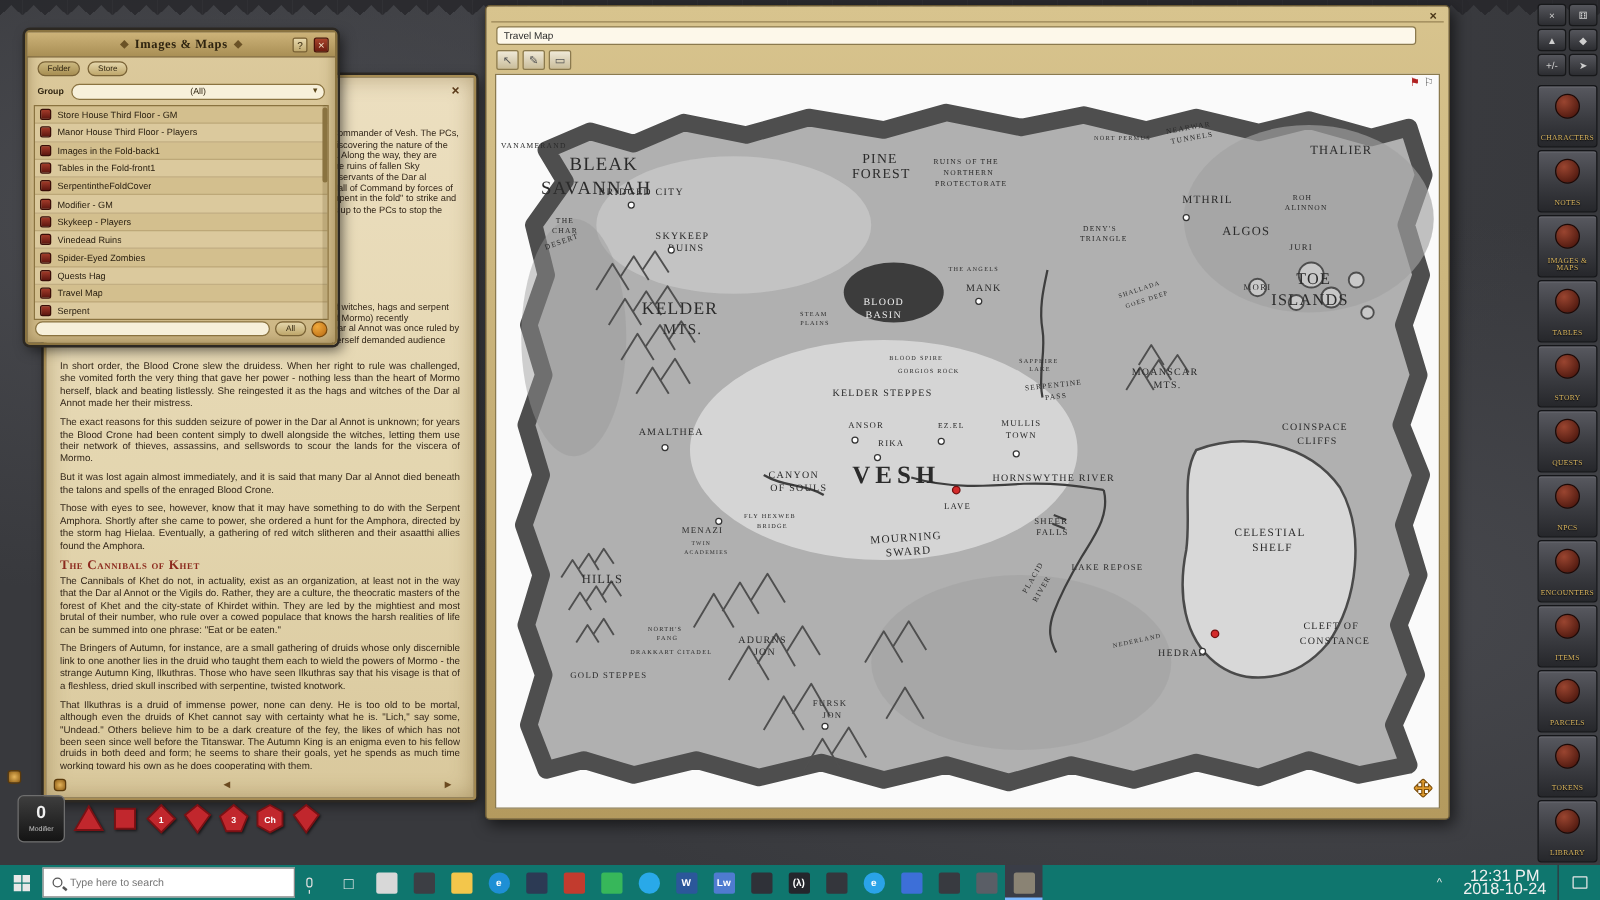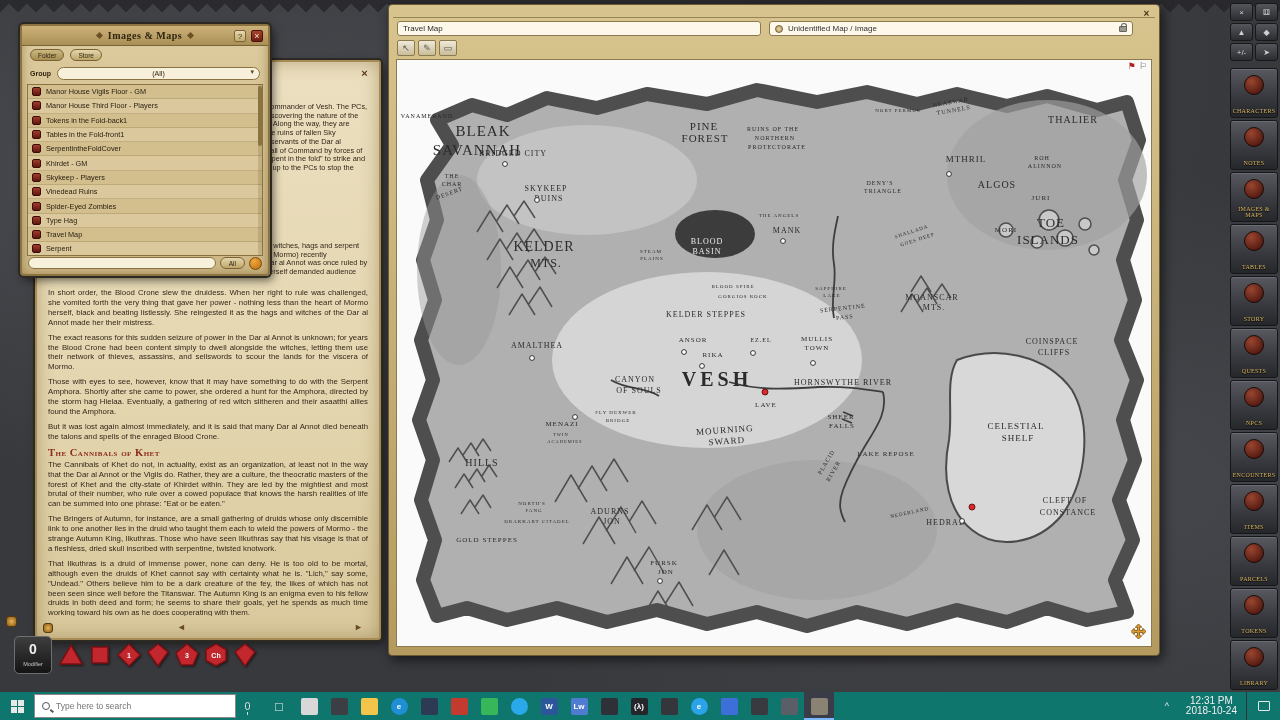--- a/index.html
+++ b/index.html
@@ -151,21 +151,21 @@
   .mic-shape::after{content:"";position:absolute;left:1px;top:9px;width:1px;height:3px;background:#ddd;}
   .tb-apps{display:flex;height:28px;margin-left:6px;}
   .tb-app{width:30px;height:28px;display:flex;align-items:center;justify-content:center;cursor:pointer;}
   .tb-app.active{background:#3a3d47;box-shadow:inset 0 -2px 0 #7ab8ff;}
   .tb-glyph{width:17px;height:17px;border-radius:2px;color:#fff;font-size:8px;font-weight:bold;
     display:flex;align-items:center;justify-content:center;}
   .tb-glyph.round{border-radius:50%;}
   .tb-glyph.outline{background:transparent !important;font-size:13px;color:#e8e8e8;font-weight:normal;}
   .tray{margin-left:auto;display:flex;align-items:center;height:28px;}
   .tray-chevron{width:20px;text-align:center;color:#e8e8e8;font-size:9px;cursor:pointer;}
-  .clock{text-align:center;font-size:10px;line-height:10.5px;color:#f0f0f0;padding:0 9px;cursor:pointer;}
+  .clock{text-align:center;font-size:13px;line-height:10.5px;color:#f0f0f0;padding:0 9px;cursor:pointer;}
   .notif-btn{width:34px;height:28px;display:flex;align-items:center;justify-content:center;cursor:pointer;border-left:1px solid #33353d;}
   .notif-shape{width:12px;height:10px;border:1.2px solid #e8e8e8;border-radius:1px;}
 </style>
 </head>
 <body>
 
 <div class="desktop">
 
   <div class="story-window">
     <div class="story-close">×</div>
@@ -184,22 +184,22 @@
 
     <div class="frag-line">of witches, hags and serpent</div>
         <div class="frag-line">of Mormo) recently</div>
         <div class="frag-line">Dar al Annot was once ruled by</div>
         <div class="frag-line">herself demanded audience</div>
       </div>
     <div class="leader-line">with the leader.</div>
     <div class="story-body" id="story-body">
         <div class="story-para">In short order, the Blood Crone slew the druidess. When her right to rule was challenged, she vomited forth the very thing that gave her power - nothing less than the heart of Mormo herself, black and beating listlessly. She reingested it as the hags and witches of the Dar al Annot made her their mistress.</div>
         <div class="story-para">The exact reasons for this sudden seizure of power in the Dar al Annot is unknown; for years the Blood Crone had been content simply to dwell alongside the witches, letting them use their network of thieves, assassins, and sellswords to scour the lands for the viscera of Mormo.</div>
+        <div class="story-para">But it was lost again almost immediately, and it is said that many Dar al Annot died beneath the talons and spells of the enraged Blood Crone.</div>
         <div class="story-para">Those with eyes to see, however, know that it may have something to do with the Serpent Amphora. Shortly after she came to power, she ordered a hunt for the Amphora, directed by the storm hag Hielaa. Eventually, a gathering of red witch slitheren and their asaatthi allies found the Amphora.</div>
-        <div class="story-para">But it was lost again almost immediately, and it is said that many Dar al Annot died beneath the talons and spells of the enraged Blood Crone.</div>
         <div class="story-heading">The Cannibals of Khet</div>
         <div class="story-para">The Cannibals of Khet do not, in actuality, exist as an organization, at least not in the way that the Dar al Annot or the Vigils do. Rather, they are a culture, the theocratic masters of the forest of Khet and the city-state of Khirdet within. They are led by the mightiest and most brutal of their number, who rule over a cowed populace that knows the harsh realities of life can be summed into one phrase: "Eat or be eaten."</div>
         <div class="story-para">The Bringers of Autumn, for instance, are a small gathering of druids whose only discernible link to one another lies in the druid who taught them each to wield the powers of Mormo - the strange Autumn King, Ilkuthras. Those who have seen Ilkuthras say that his visage is that of a fleshless, dried skull inscribed with serpentine, twisted knotwork.</div>
         <div class="story-para">That Ilkuthras is a druid of immense power, none can deny. He is too old to be mortal, although even the druids of Khet cannot say with certainty what he is. "Lich," say some, "Undead." Others believe him to be a dark creature of the fey, the likes of which has not been seen since well before the Titanswar. The Autumn King is an enigma even to his fellow druids in both deed and form; he seems to share their goals, yet he spends as much time working toward his own as he does cooperating with them.</div>
       </div>
     <div class="story-nav prev">◄</div>
     <div class="story-nav next">►</div>
     <div class="story-grip"></div>
   </div>
 
@@ -219,66 +219,66 @@
       <span class="iw-group-label">Group</span>
       <div class="iw-select">
         <span>(All)</span>
         <span class="chev">▾</span>
       </div>
     </div>
     <div class="img-list">
 
         <div class="img-row">
           <span class="img-row-icon"></span>
-          <span class="img-row-label">Manor House Vigils Floor - GM</span>
+          <span class="img-row-label">Store House Third Floor - GM</span>
         </div>
 
         <div class="img-row">
           <span class="img-row-icon"></span>
           <span class="img-row-label">Manor House Third Floor - Players</span>
         </div>
 
         <div class="img-row">
           <span class="img-row-icon"></span>
-          <span class="img-row-label">Tokens in the Fold-back1</span>
+          <span class="img-row-label">Images in the Fold-back1</span>
         </div>
 
         <div class="img-row">
           <span class="img-row-icon"></span>
           <span class="img-row-label">Tables in the Fold-front1</span>
         </div>
 
         <div class="img-row">
           <span class="img-row-icon"></span>
           <span class="img-row-label">SerpentintheFoldCover</span>
         </div>
 
         <div class="img-row">
           <span class="img-row-icon"></span>
-          <span class="img-row-label">Khirdet - GM</span>
+          <span class="img-row-label">Modifier - GM</span>
         </div>
 
         <div class="img-row">
           <span class="img-row-icon"></span>
           <span class="img-row-label">Skykeep - Players</span>
         </div>
 
         <div class="img-row">
           <span class="img-row-icon"></span>
           <span class="img-row-label">Vinedead Ruins</span>
         </div>
 
         <div class="img-row">
           <span class="img-row-icon"></span>
           <span class="img-row-label">Spider-Eyed Zombies</span>
         </div>
 
         <div class="img-row">
           <span class="img-row-icon"></span>
-          <span class="img-row-label">Type Hag</span>
+          <span class="img-row-label">Quests Hag</span>
         </div>
 
         <div class="img-row">
           <span class="img-row-icon"></span>
           <span class="img-row-label">Travel Map</span>
         </div>
 
         <div class="img-row">
           <span class="img-row-icon"></span>
           <span class="img-row-label">Serpent</span>
@@ -292,25 +292,20 @@
       <div class="iw-all">All</div>
       <div class="iw-die"></div>
     </div>
   </div>
 
   <div class="map-window">
     <div class="map-band"></div>
     <div class="map-close">×</div>
     <div class="map-titlebar">
       <input class="map-title-input" value="Travel Map" style="">
-      <div class="map-tab">
-        <span class="token-icon"></span>
-        <span>Unidentified Map / Image</span>
-        <span class="lock-icon"></span>
-      </div>
     </div>
     <div class="map-toolbar">
       <div class="tool-btn">↖</div>
       <div class="tool-btn">✎</div>
       <div class="tool-btn">▭</div>
     </div>
     <div class="map-flags">
       <span class="flag-red">⚑</span>
       <span class="flag-white">⚐</span>
     </div>

